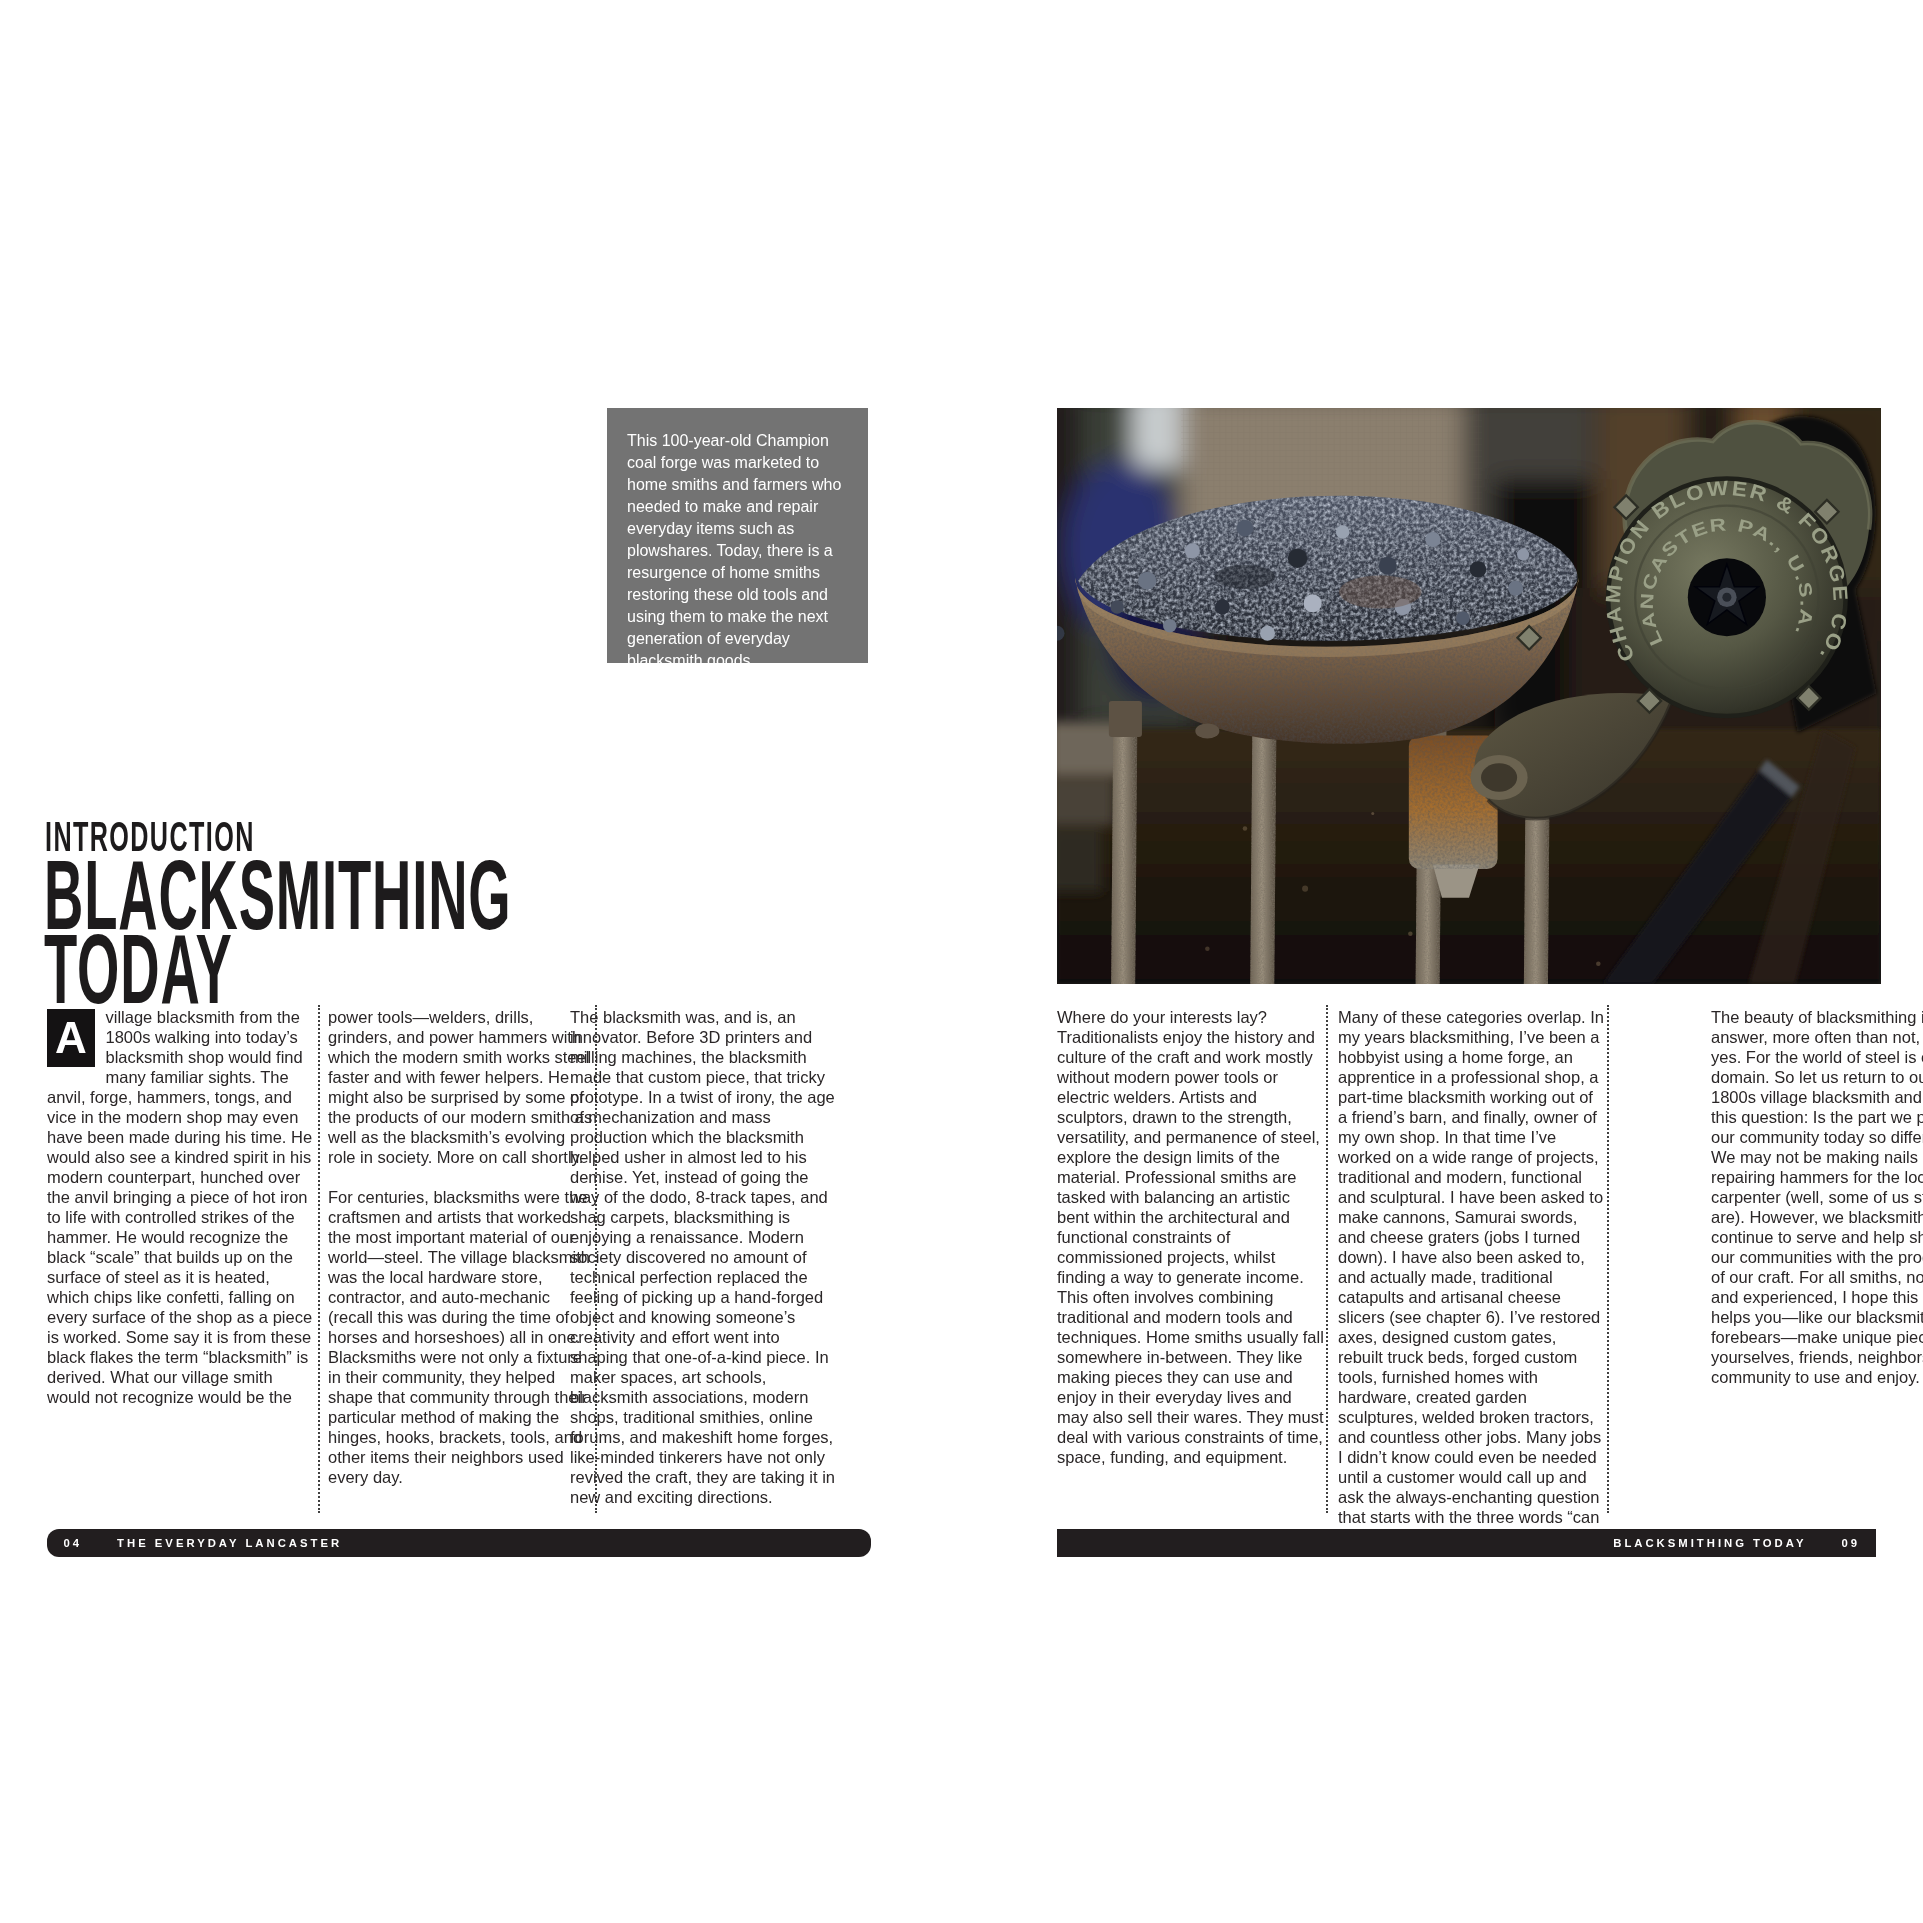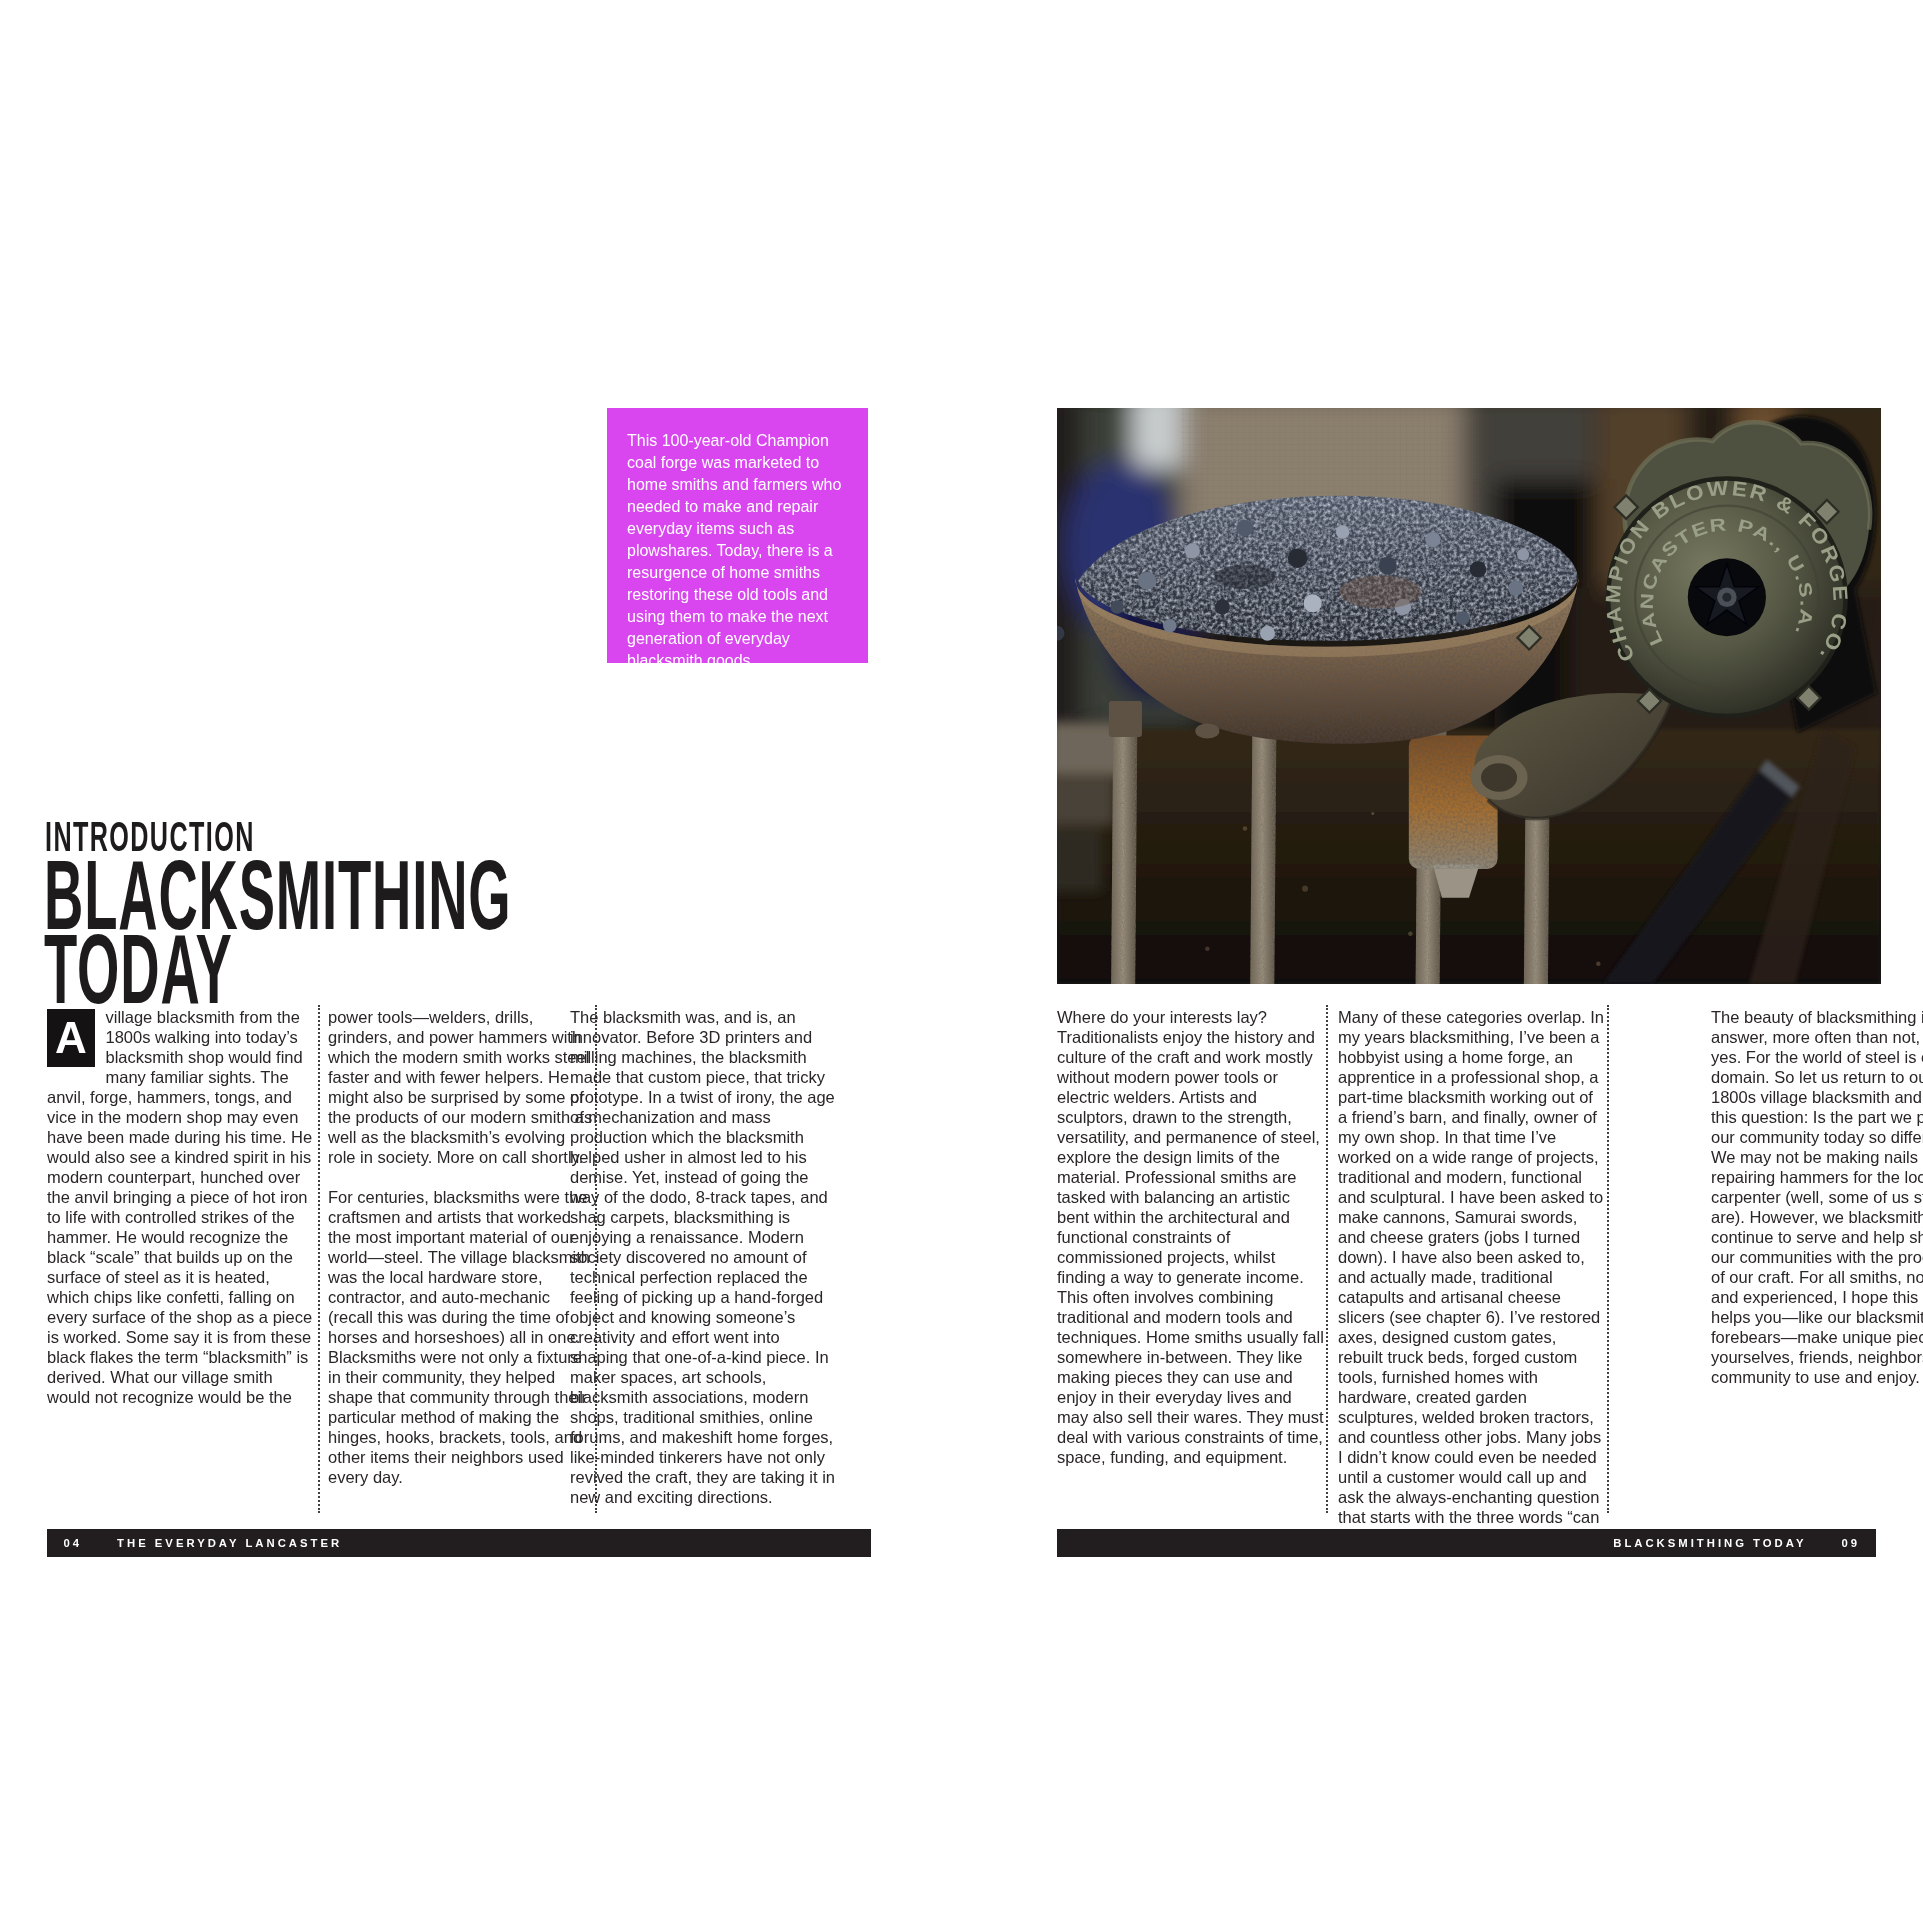--- a/index.html
+++ b/index.html
@@ -4,21 +4,21 @@
 <style>
   html,body{margin:0;padding:0;}
   body{
     width:1924px;height:1924px;position:relative;background:#ffffff;
     font-family:"Liberation Sans","DejaVu Sans",sans-serif;color:#2a2627;
     overflow:hidden;
   }
   .abs{position:absolute;}
   
   .caption-box{
-    left:607px;top:408px;width:261px;height:255px;background:#d946ef;
+    left:607px;top:408px;width:261px;height:255px;background:#737373;
     box-sizing:border-box;padding:22px 19.5px 0 20px;color:#ffffff;
     font-size:16px;line-height:22px;
   }
   .caption-arrow{display:block;margin-top:6px;font-size:24px;line-height:24px;font-weight:bold;}
   .kicker{
     left:45px;top:819px;font-size:42px;line-height:36px;font-weight:bold;
     letter-spacing:2.3px;color:#1d1b1c;transform:scaleX(.60);transform-origin:left top;
     white-space:nowrap;
   }
   .big-title{
@@ -46,21 +46,21 @@
     float:left;width:48px;height:58px;background:#141213;color:#ffffff;
     font-weight:bold;font-size:44px;text-align:center;line-height:58px;
     margin:2.3px 10.5px 3px 0;
   }
   
   .footer{
     top:1529px;height:28px;background:#221e1f;color:#ffffff;
     display:flex;align-items:center;font-size:11.3px;font-weight:bold;
     letter-spacing:3px;box-sizing:border-box;white-space:nowrap;
   }
-  .footer-left{left:47px;width:824px;padding-left:16.5px;}
+  .footer-left{left:47px;width:824px;padding-left:16.5px;border-radius:12px;}
   .footer-right{left:1057px;width:819px;justify-content:flex-end;padding-right:16px;}
   .footer-left .num{margin-right:35px;}
   .footer-right .num{margin-left:35px;}
   
   .photo{left:1057px;top:408px;width:824px;height:576px;background:#181512;}
   .photo svg{display:block;}
 </style>
 </head>
 <body>
 

